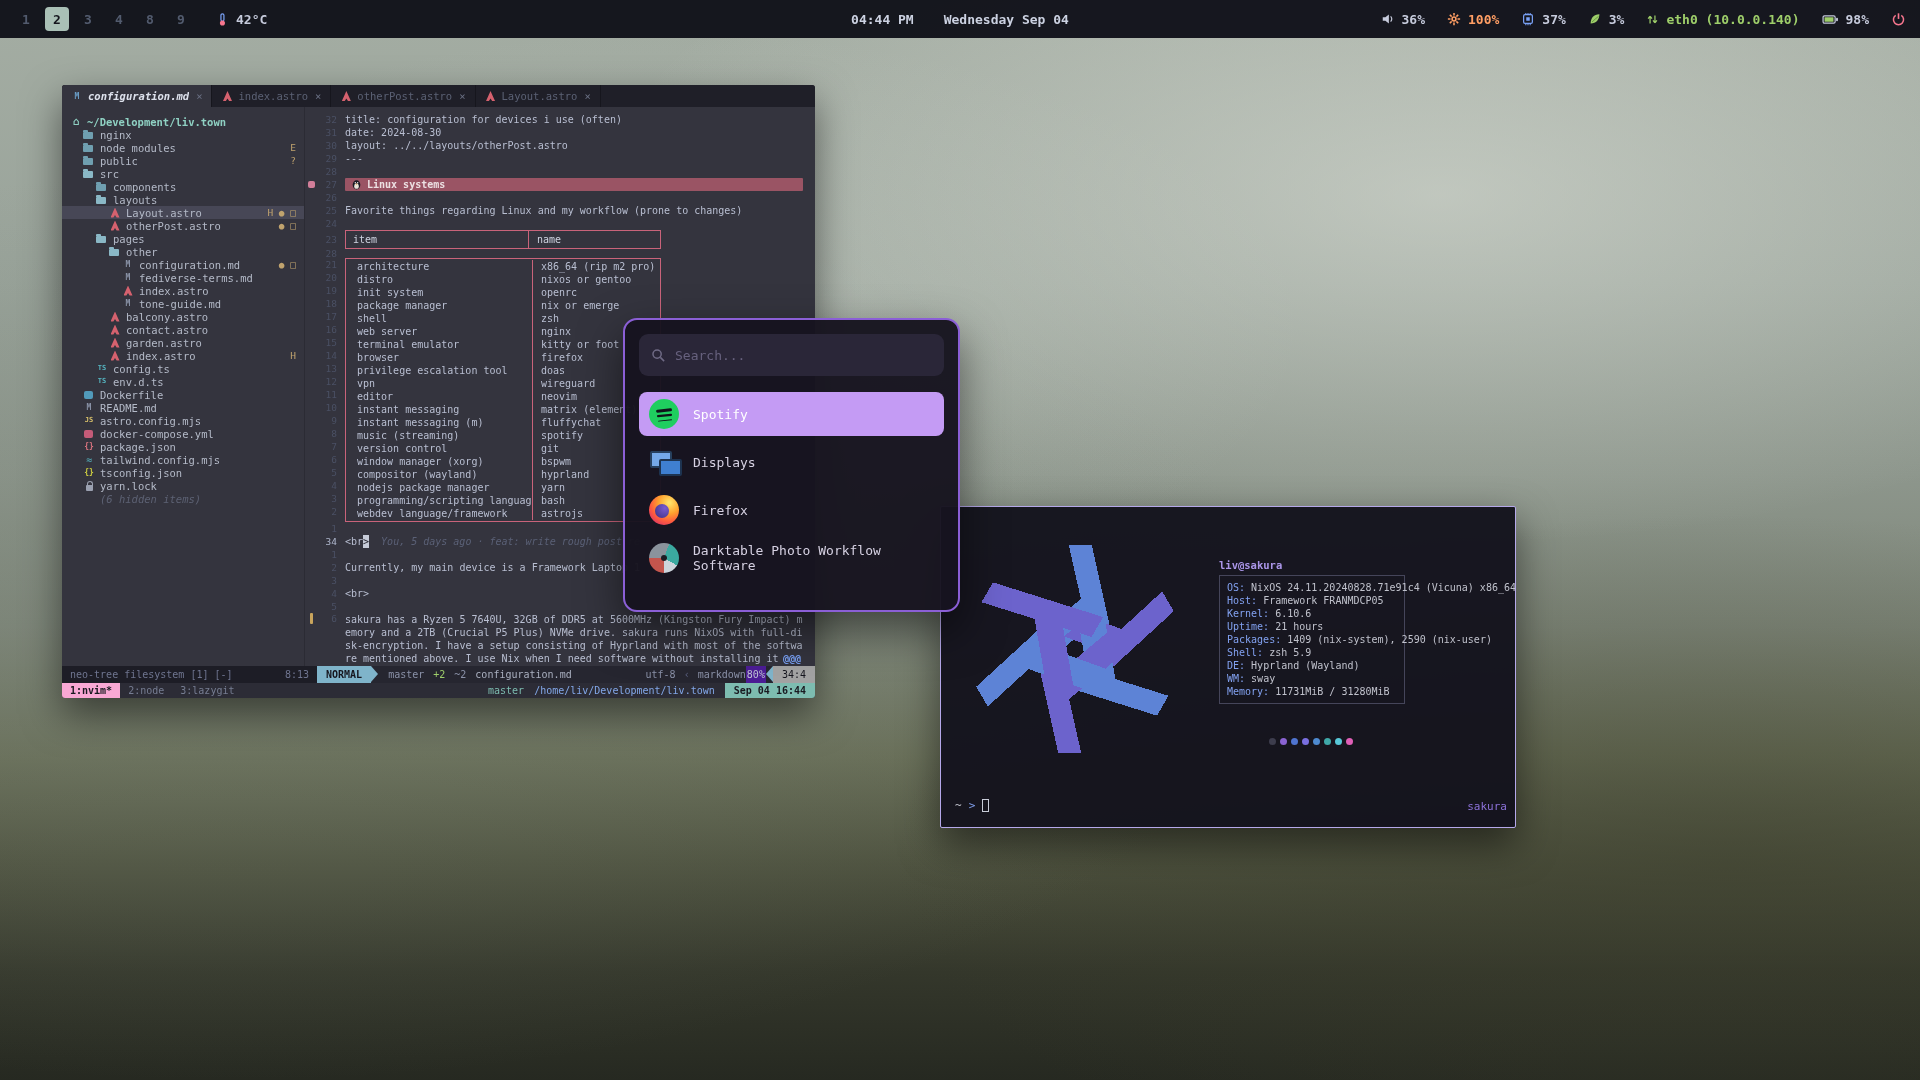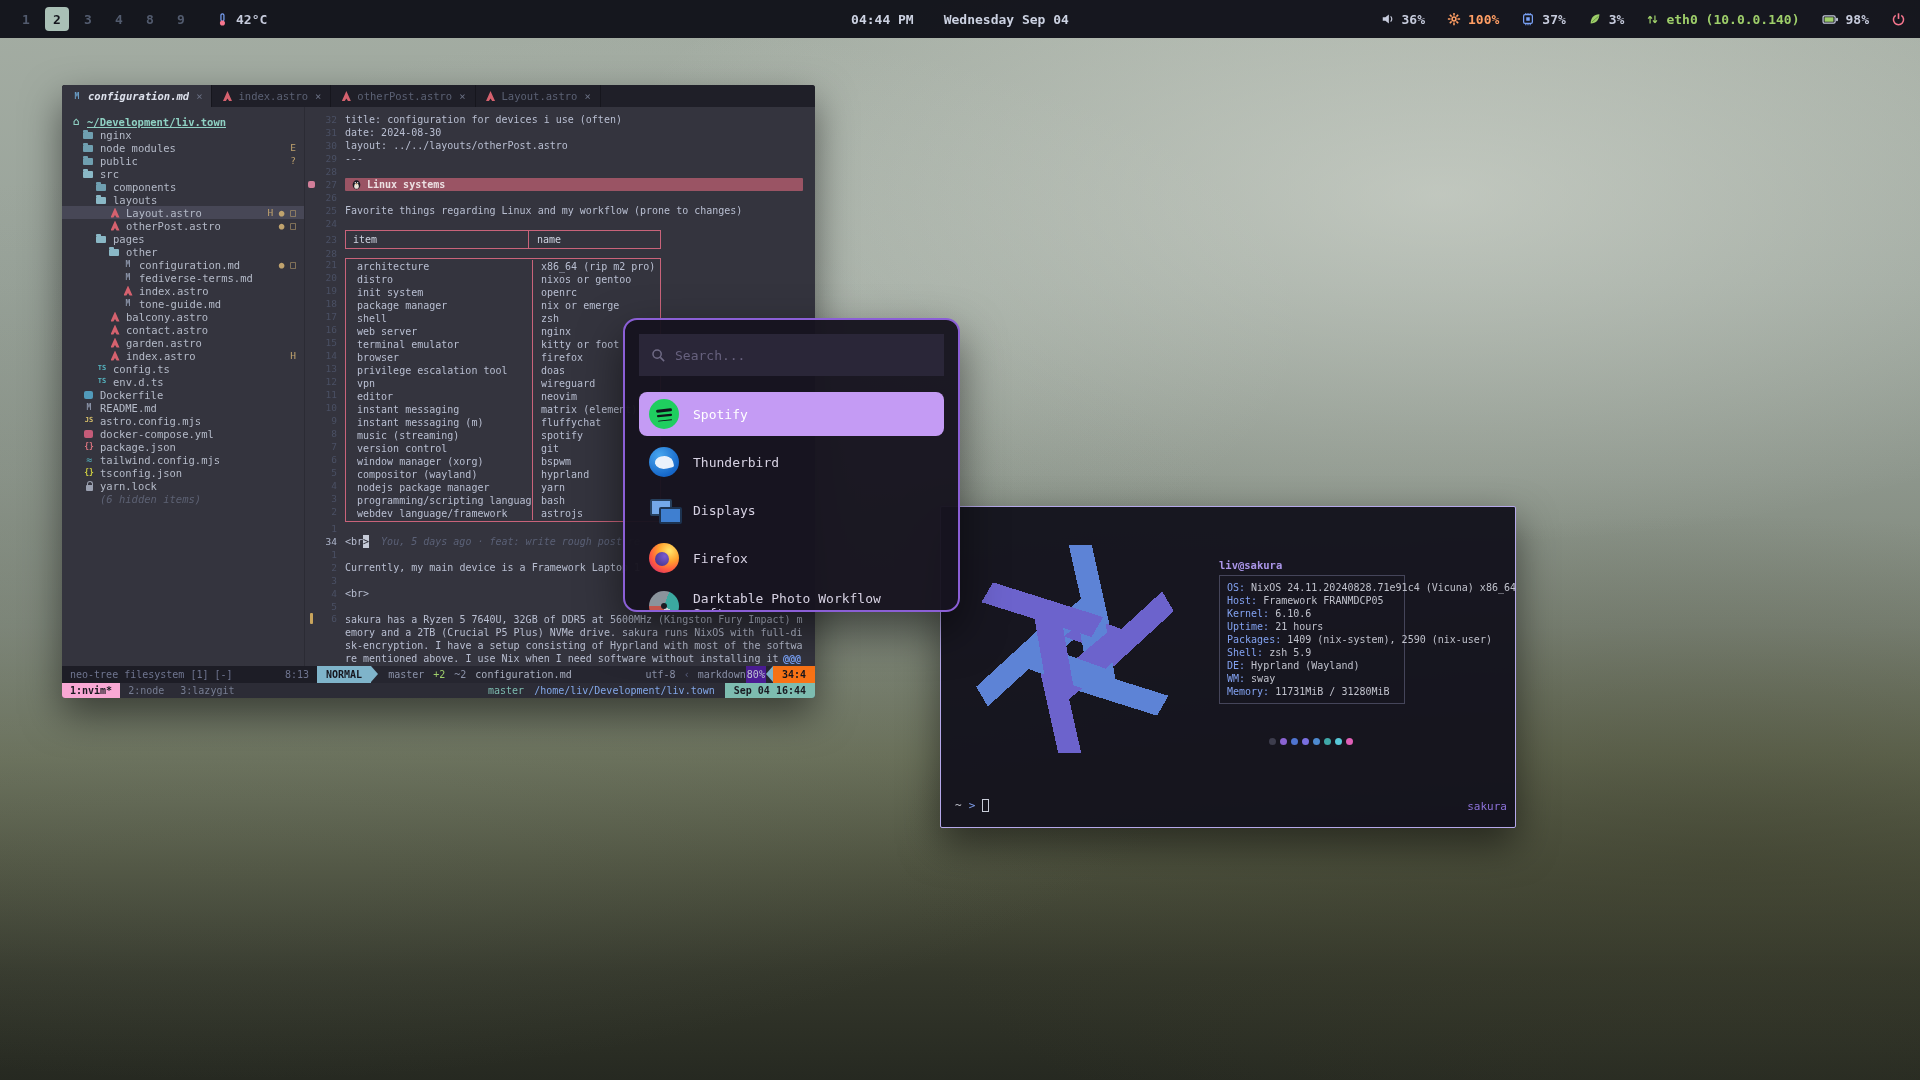--- a/index.html
+++ b/index.html
@@ -109,36 +109,36 @@
   .sl-tree{width:255px;flex:none;background:#1d1d26;color:#6f7590;display:flex;align-items:center;padding:0 8px}
   .sl-tree .sp{margin-left:auto}
   .sl-mode{background:#7fb4ca;color:#16161e;font-weight:bold;display:flex;align-items:center;padding:0 9px}
   .sl-arrow{width:0;height:0;border-style:solid;border-width:8.5px 0 8.5px 7px;border-color:transparent transparent transparent #7fb4ca}
   .sl-mid{display:flex;align-items:center;gap:9px;padding:0 10px;flex:1;min-width:0;white-space:nowrap}
   .sl-file{color:#aab0c0}
   .sl-right{display:flex;align-items:center;gap:8px;padding-right:0;white-space:nowrap}
   .sl-sep{color:#5a6180}
   .sl-pct{background:#4c1d95;color:#c0c4d4;display:flex;align-items:center;padding:0 1px}
   .sl-arrow-l{width:0;height:0;border-style:solid;border-width:8.5px 7px 8.5px 0;border-color:transparent #7fb4ca transparent transparent}
-  .sl-pos{background:#f97316;color:#16161e;font-weight:bold;display:flex;align-items:center;padding:0 9px}
+  .sl-pos{background:#a3a3a3;color:#16161e;font-weight:normal;display:flex;align-items:center;padding:0 9px}
 
   
   .tmuxbar{height:15px;flex:none;background:#2c2c36;display:flex;align-items:stretch;font-size:10px;color:#767d92}
   .tw{display:flex;align-items:center;padding:0 8px}
   .tw.active{background:#f9a8d4;color:#191920;font-weight:bold}
   .tmux-right{margin-left:auto;display:flex;align-items:stretch;gap:10px}
   .tmux-branch{display:flex;align-items:center;color:#7dbcb0}
   .tmux-path{display:flex;align-items:center;color:#82a7e8}
   .tmux-date{display:flex;align-items:center;padding:0 9px;background:#7dbcb0;color:#191920;font-weight:bold}
 
   
   .launcher{position:absolute;left:623px;top:318px;width:337px;height:294px;background:rgba(23,20,31,.97);
     border:2px solid #8b5fd6;border-radius:14px;z-index:30;box-shadow:0 18px 44px rgba(0,0,0,.5);
     padding:14px;overflow:hidden;font-family:"DejaVu Sans Mono",monospace}
-  .searchbox{height:42px;background:#2a2638;border-radius:0;display:flex;align-items:center;padding:0 12px;gap:9px}
+  .searchbox{height:42px;background:#2a2638;border-radius:9px;display:flex;align-items:center;padding:0 12px;gap:9px}
   .searchbox input{flex:1;background:transparent;border:none;outline:none;color:#cfc9df;
     font-family:"DejaVu Sans Mono",monospace;font-size:13px}
   .searchbox input::placeholder{color:#67617e}
   .app-list{margin-top:16px;display:flex;flex-direction:column;gap:4px}
   .app-row{height:44px;display:flex;align-items:center;gap:14px;padding:0 10px;border-radius:8px;color:#d6d1e2;font-size:13px}
   .app-row.selected{background:#c49bf4;color:#ffffff}
   .ai{width:30px;height:30px;border-radius:50%;position:relative;flex:none}
   .ai.i-spotify{background:#1fce5f}
   .ai.i-spotify::before{content:"";position:absolute;left:7px;top:10px;width:16px;height:2.6px;background:#10131a;
     border-radius:2px;box-shadow:0 5px 0 -0.4px #10131a,0 10px 0 -1px #10131a;transform:rotate(-6deg)}
@@ -275,21 +275,21 @@
         <div class="tab">
         <span class="ic i-astro"></span>
         <span class="tlabel">Layout.astro</span>
         <span class="tclose">×</span>
       </div>
     </div>
 
     <div class="nvim-body">
 
       <div class="tree">
-        <div class="tree-row bold" style="--d: 0; color: rgb(143, 209, 195); text-decoration: underline;">
+        <div class="tree-row bold" style="--d: 0; color: rgb(143, 209, 195);">
           <span class="ic i-home"></span>
           <span class="tlabel">~/Development/liv.town</span>
           <span class="badge"></span>
         </div>
           <div class="tree-row" style="--d: 1;">
           <span class="ic i-folder"></span>
           <span class="tlabel">nginx</span>
           <span class="badge"></span>
         </div>
           <div class="tree-row" style="--d: 1;">
@@ -727,24 +727,20 @@
         <path d="M10 10l4 4" stroke="#6f6a85" stroke-width="1.6"></path>
       </svg>
       <input type="text" placeholder="Search..." style="">
     </div>
     <div class="app-list">
       <div class="app-row selected">
         <span class="ai i-spotify"></span>
         <span>Spotify</span>
       </div>
         <div class="app-row">
-        <span class="ai i-thunderbird"></span>
-        <span>Thunderbird</span>
-      </div>
-        <div class="app-row">
         <span class="ai i-displays"></span>
         <span>Displays</span>
       </div>
         <div class="app-row">
         <span class="ai i-firefox"></span>
         <span>Firefox</span>
       </div>
         <div class="app-row">
         <span class="ai i-darktable"></span>
         <span>Darktable Photo Workflow Software</span>

